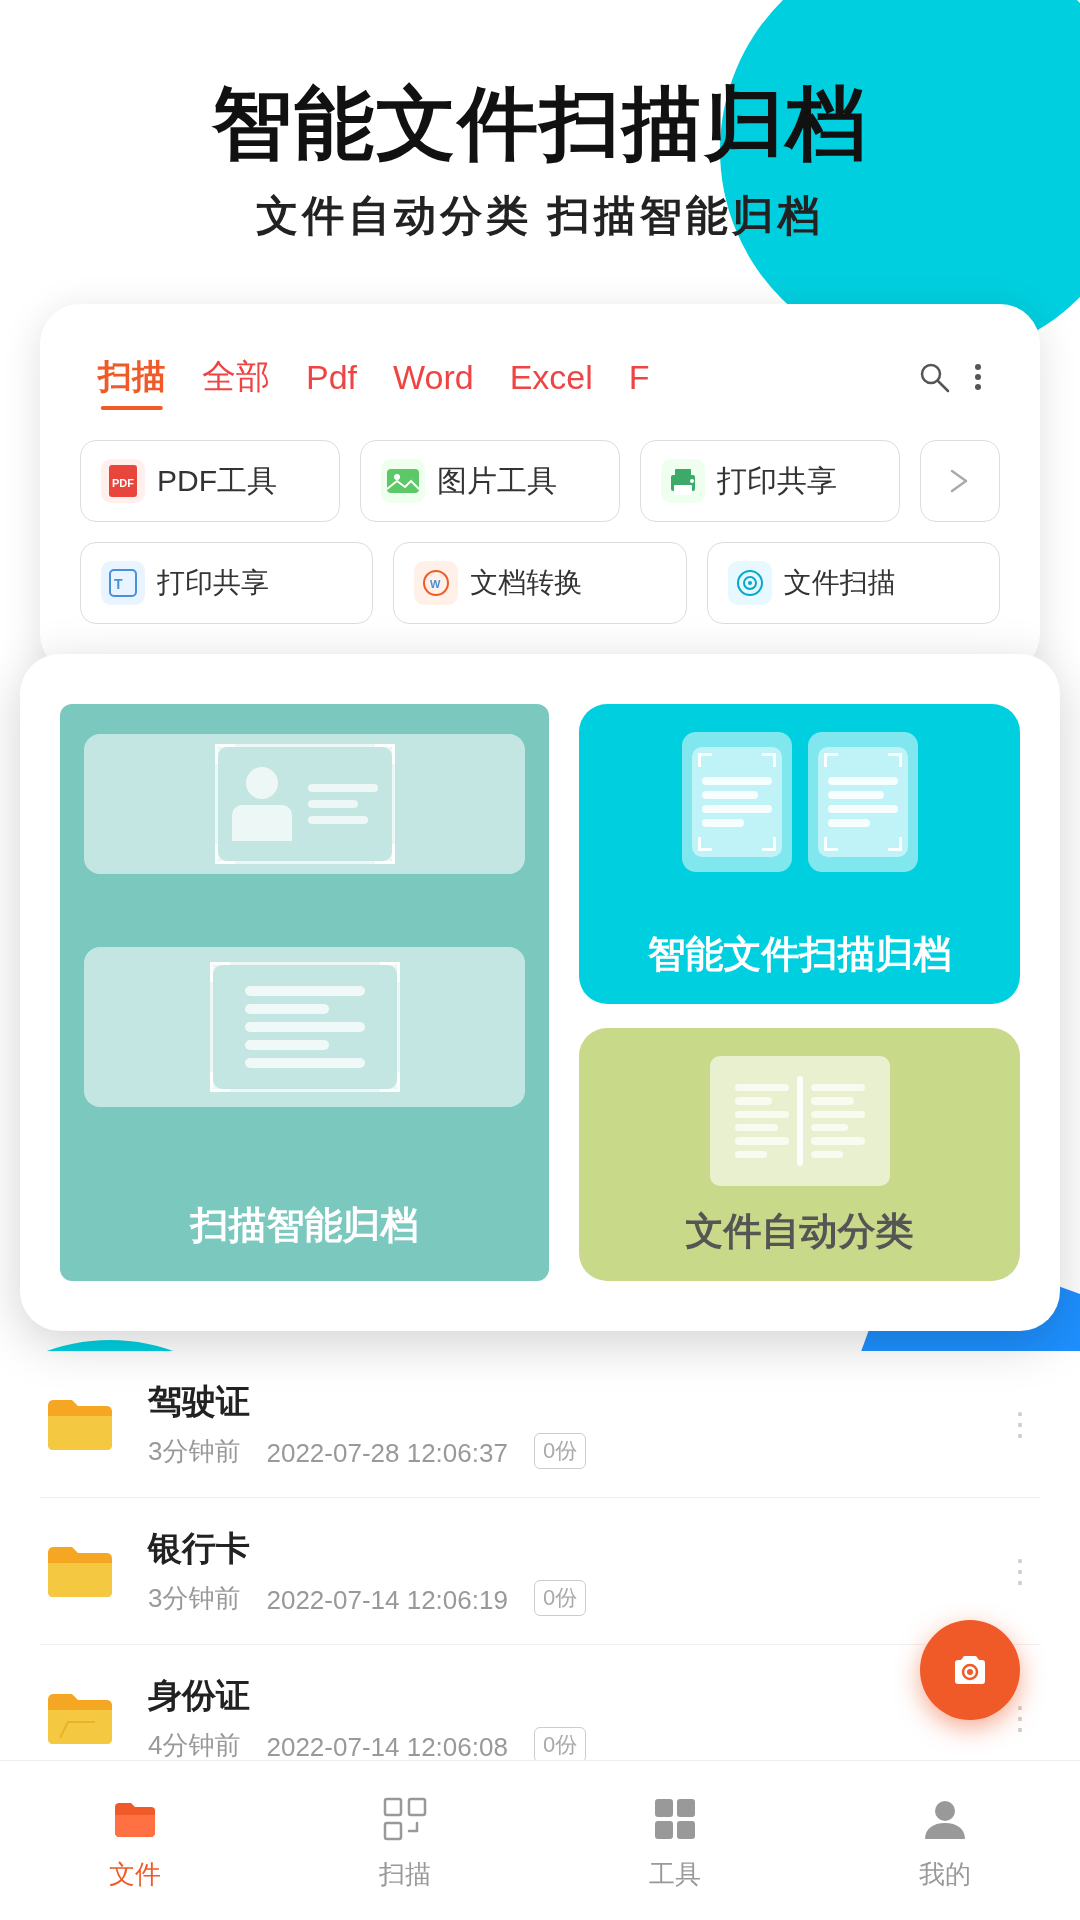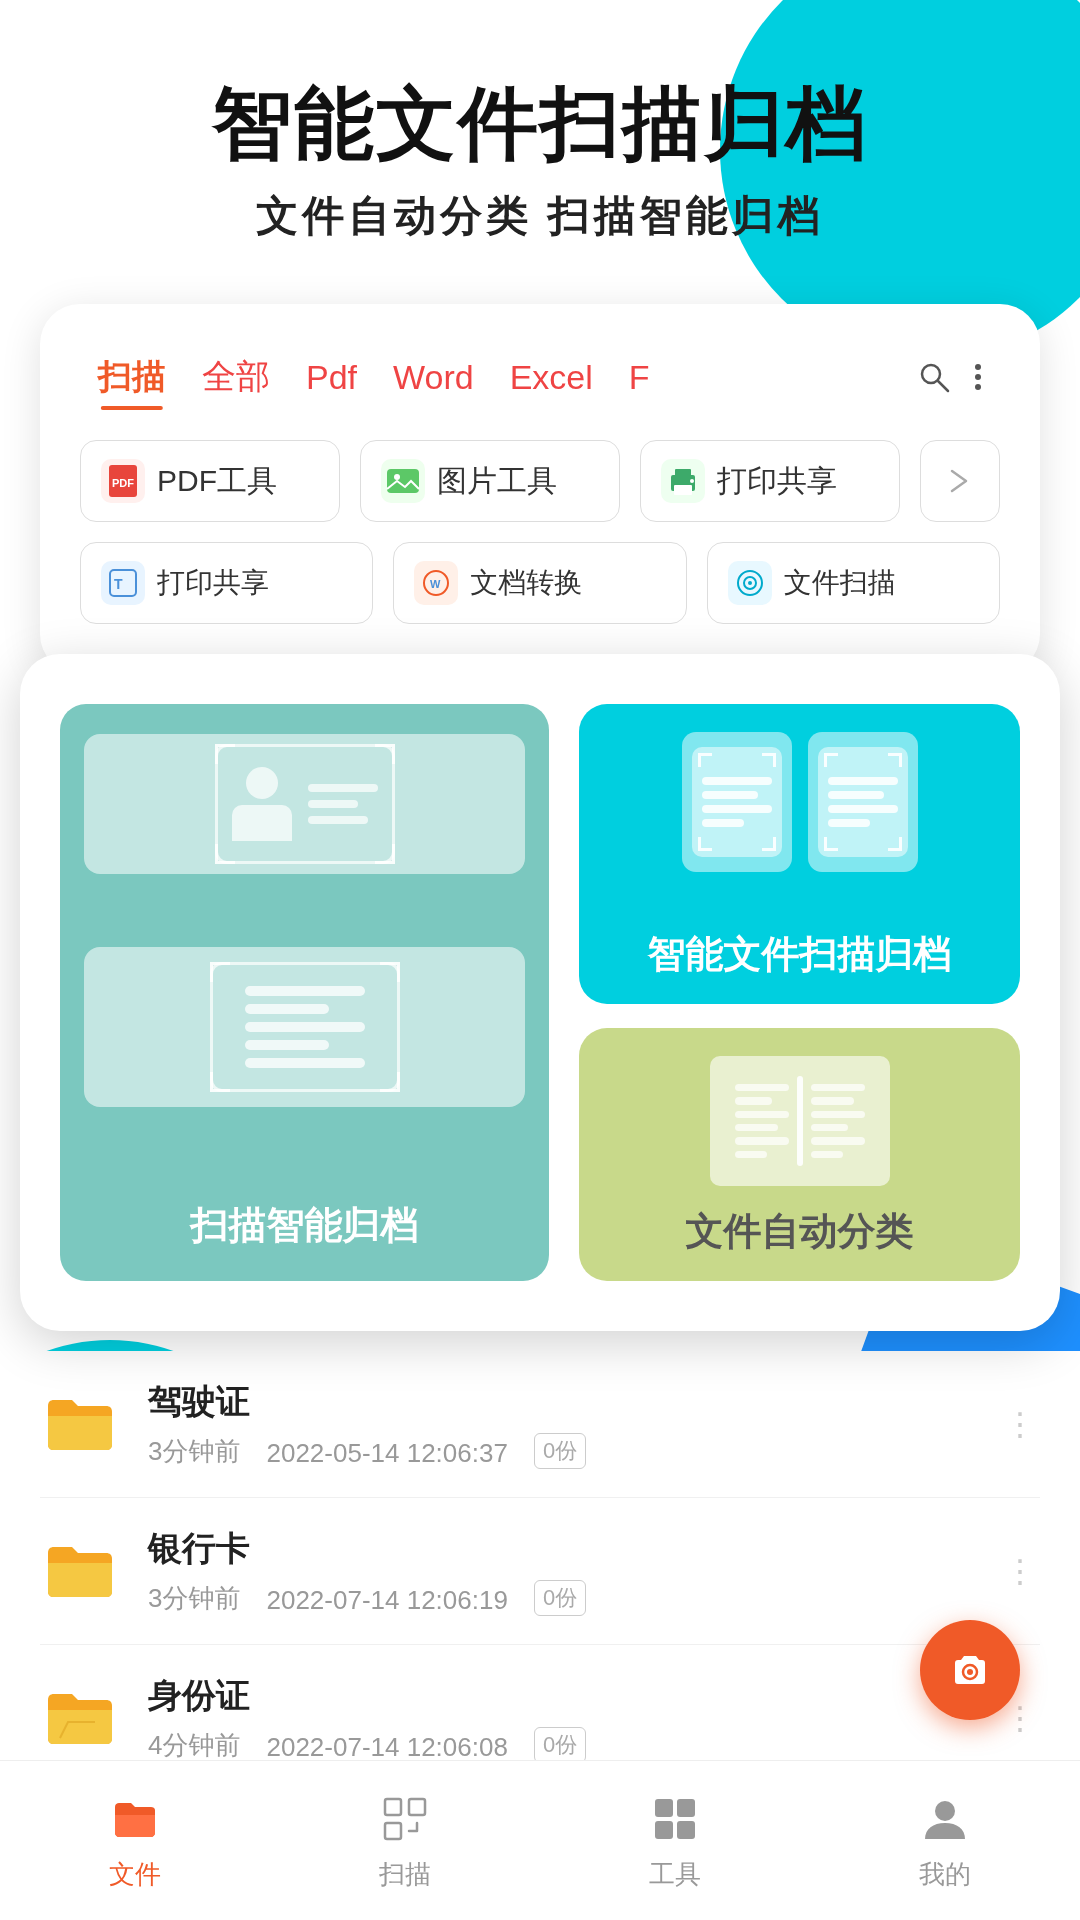--- a/index.html
+++ b/index.html
@@ -178,21 +178,21 @@
       border-radius: 40px;
       margin: -20px 20px 0;
       padding: 50px 40px 50px;
       box-shadow: 0 12px 50px rgba(0,0,0,0.18);
       display: flex;
       gap: 30px;
     }
     .feature-left {
       flex: 1;
       background: #7BC8BF;
-      border-radius: 26px;
+      border-radius: 12px;
       padding: 30px 24px 30px;
       display: flex;
       flex-direction: column;
       align-items: center;
       justify-content: space-between;
       min-height: 500px;
     }
     .feature-left .doc-card {
       background: rgba(255,255,255,0.55);
       border-radius: 16px;
@@ -704,21 +704,21 @@
     <div class="file-folder-icon">
       <svg width="80" height="80" viewBox="0 0 80 80">
         <path d="M8 22C8 18 10 16 14 16H32L38 22H66C70 22 72 24 72 28V60C72 64 70 66 66 66H14C10 66 8 64 8 60V22Z" fill="#F5A623"></path>
         <path d="M8 32H72V60C72 64 70 66 66 66H14C10 66 8 64 8 60V32Z" fill="#F5C842"></path>
       </svg>
     </div>
     <div class="file-info">
       <div class="file-name">驾驶证</div>
       <div class="file-meta">
         <span>3分钟前</span>
-        <span>2022-05-14 12:06:37</span>
+        <span>2022-07-28 12:06:37</span>
         <span class="file-badge">0份</span>
       </div>
     </div>
     <div class="file-menu-icon">⋮</div>
   </div>
 
   <div class="file-list-item">
     <div class="file-folder-icon">
       <svg width="80" height="80" viewBox="0 0 80 80">
         <path d="M8 22C8 18 10 16 14 16H32L38 22H66C70 22 72 24 72 28V60C72 64 70 66 66 66H14C10 66 8 64 8 60V22Z" fill="#F5A623"></path>

